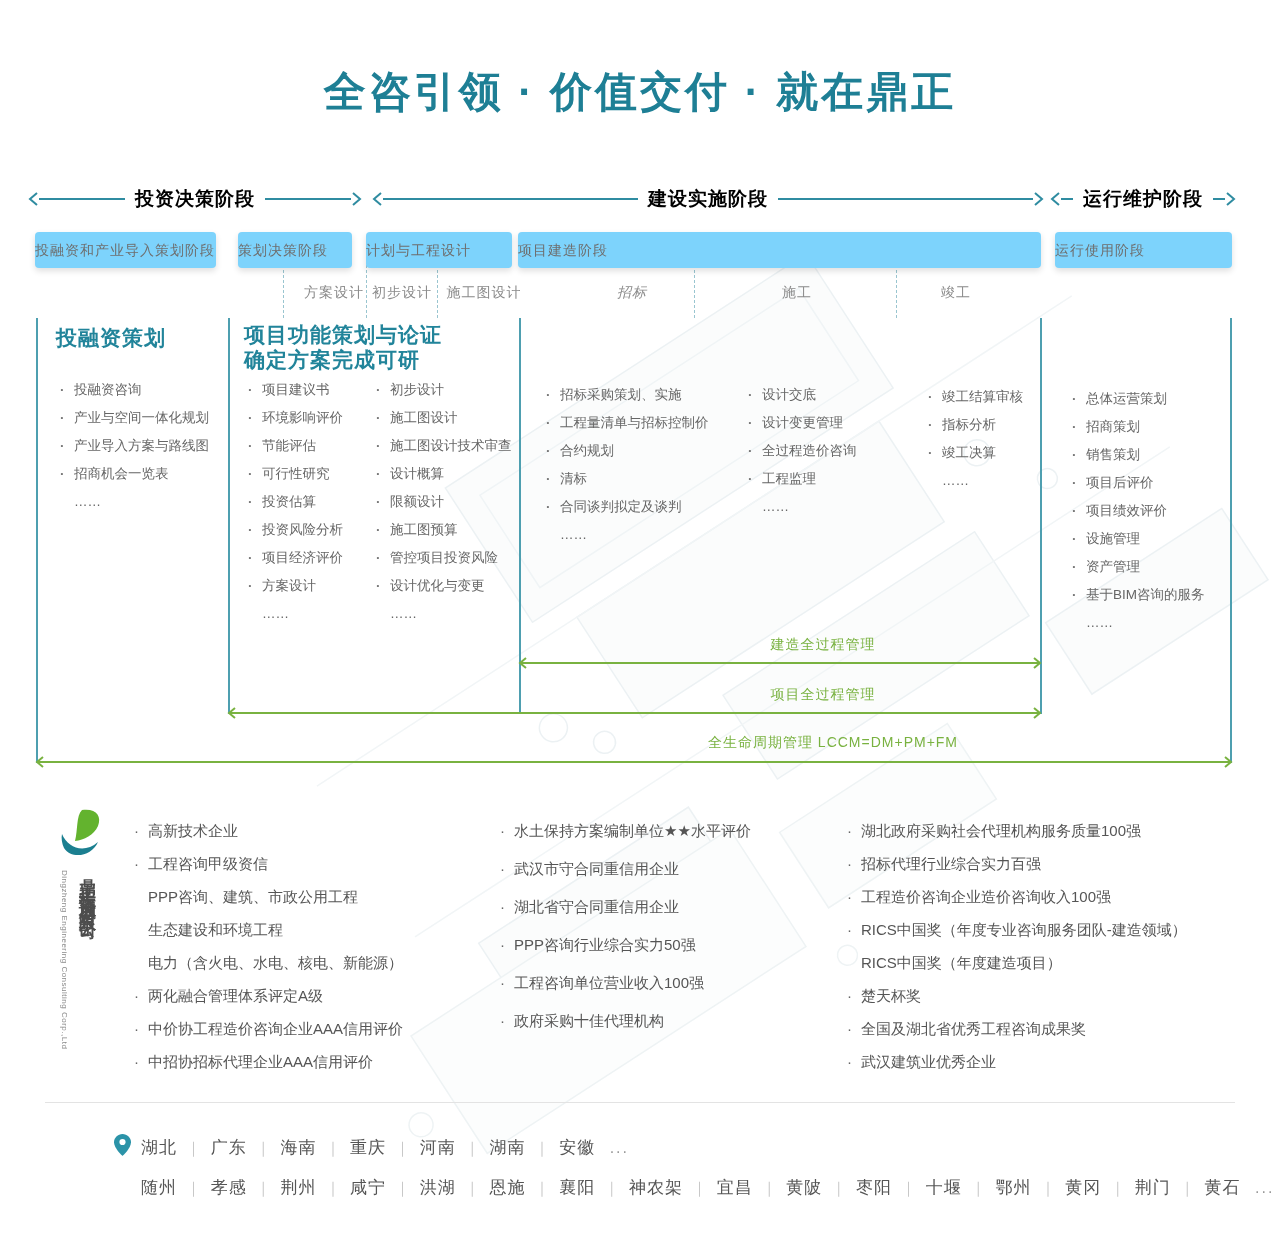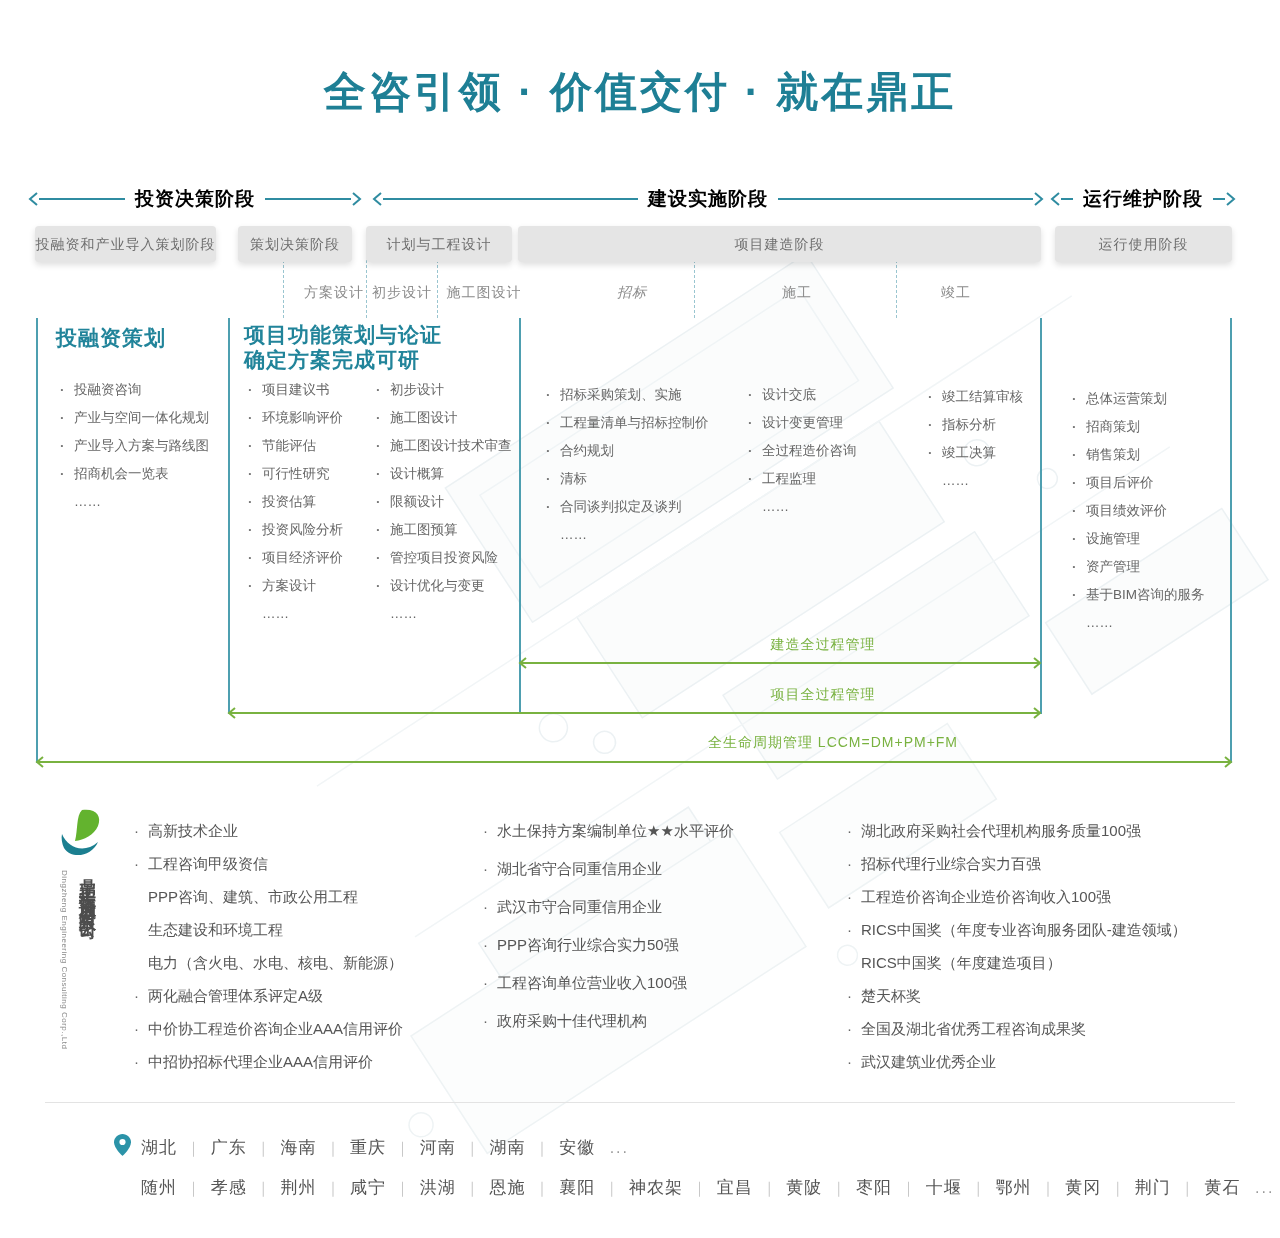--- a/index.html
+++ b/index.html
@@ -9,22 +9,22 @@
   .watermark { position:absolute; left:0; top:0; z-index:0; opacity:.75; }
 
   .title { position:absolute; left:0; right:0; top:64px; text-align:center;
            font-size:42px; font-weight:900; color:#1e7f95; letter-spacing:3px; z-index:2; }
 
   .phase { position:absolute; top:186px; height:26px; display:flex; align-items:center; z-index:2; }
   .phase-line { flex:1; height:2px; background:#2f8ca1; }
   .phase-label { margin:0 10px; font-size:19px; font-weight:bold; color:#000000; white-space:nowrap; letter-spacing:1px; }
   .chev { flex:0 0 auto; display:block; }
 
-  .stage-box { position:absolute; top:226px; height:36px; background:#e5e5e5; border-radius:4px;
-               box-shadow:0 3px 6px rgba(0,0,0,.13); color:#6e6e6e; font-size:14px; text-align:center;
+  .stage-box { position:absolute; top:232px; height:36px; background:#7dd3fc; border-radius:4px;
+               box-shadow:0 3px 6px rgba(0,0,0,.13); color:#6e6e6e; font-size:14px; 
                line-height:36px; letter-spacing:1px; z-index:2; white-space:nowrap; overflow:hidden; }
 
   .vdash { position:absolute; top:260px; height:58px; width:0; border-left:1px dashed #99c5d0; z-index:1; }
   .substage { position:absolute; top:284px; width:140px; text-align:center; font-size:14px; color:#8a8a8a; z-index:2; letter-spacing:1px;}
 
   .vline { position:absolute; width:0; border-left:2px solid #4e9fb0; z-index:1; }
 
   .col-header { position:absolute; font-size:21px; font-weight:bold; color:#21849a; z-index:2; letter-spacing:1px; white-space:nowrap;}
 
   ul.col-list { position:absolute; list-style:none; z-index:2; }
@@ -254,24 +254,24 @@
   <ul class="qual-list" style="left:134px; top:820px; width:350px;">
       <li>高新技术企业</li>
       <li>工程咨询甲级资信</li>
       <li class="no-bullet">PPP咨询、建筑、市政公用工程</li>
       <li class="no-bullet">生态建设和环境工程</li>
       <li class="no-bullet">电力（含火电、水电、核电、新能源）</li>
       <li>两化融合管理体系评定A级</li>
       <li>中价协工程造价咨询企业AAA信用评价</li>
       <li>中招协招标代理企业AAA信用评价</li>
     </ul>
-  <ul class="qual-list wide" style="left:483px; top:820px; width:330px;">
+  <ul class="qual-list wide" style="left:500px; top:820px; width:330px;">
       <li>水土保持方案编制单位★★水平评价</li>
+      <li>武汉市守合同重信用企业</li>
       <li>湖北省守合同重信用企业</li>
-      <li>武汉市守合同重信用企业</li>
       <li>PPP咨询行业综合实力50强</li>
       <li>工程咨询单位营业收入100强</li>
       <li>政府采购十佳代理机构</li>
     </ul>
   <ul class="qual-list" style="left:847px; top:820px; width:400px;">
       <li>湖北政府采购社会代理机构服务质量100强</li>
       <li>招标代理行业综合实力百强</li>
       <li>工程造价咨询企业造价咨询收入100强</li>
       <li>RICS中国奖（年度专业咨询服务团队-建造领域）</li>
       <li class="no-bullet">RICS中国奖（年度建造项目）</li>

